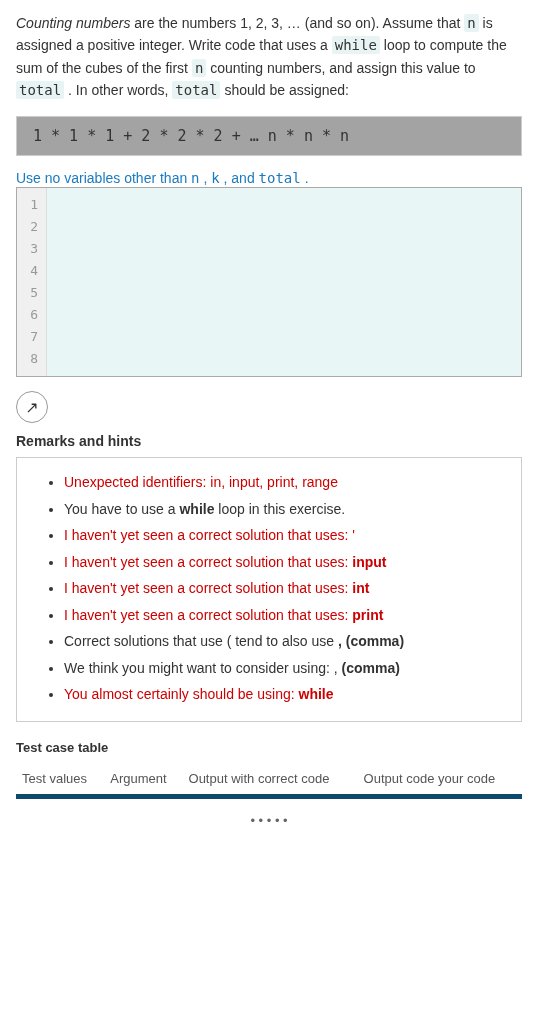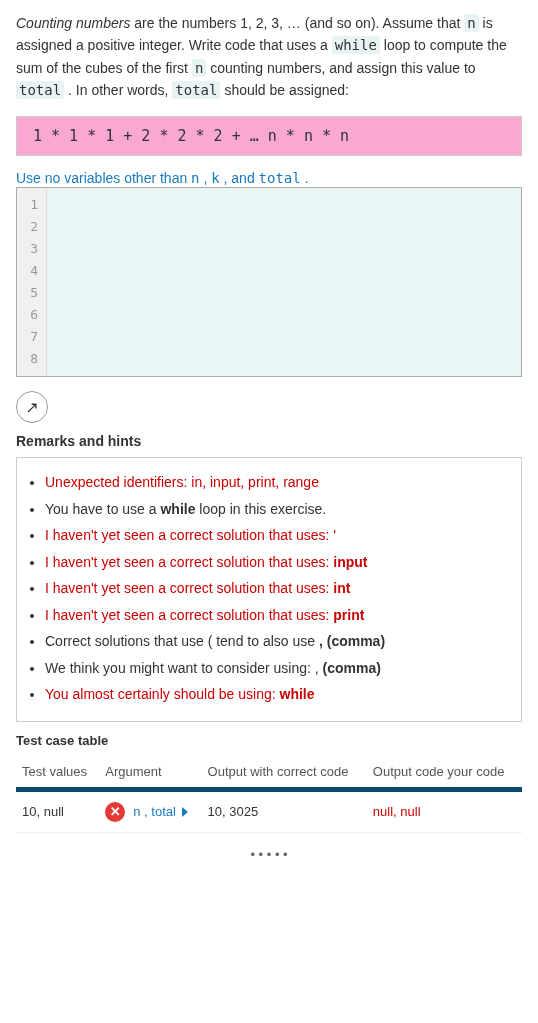--- a/index.html
+++ b/index.html
@@ -12,21 +12,21 @@
       padding: 12px 16px;
     }
     .description {
       line-height: 1.6;
       margin-bottom: 14px;
     }
     .description em { font-style: italic; }
     .mono { font-family: monospace; background: #e8f4f4; padding: 1px 3px; border-radius: 2px; }
     .formula-box {
       border: 1px solid #ccc;
-      background: #f9a8d4;
+      background: #a3a3a3;
       padding: 10px 16px;
       font-family: monospace;
       font-size: 15px;
       margin-bottom: 14px;
     }
     .constraint {
       color: #1a7abf;
       margin-bottom: 1px;
       font-size: 14px;
     }
@@ -79,22 +79,22 @@
       font-size: 16px;
       color: #333;
     }
     .remarks-title {
       font-weight: bold;
       margin-bottom: 8px;
       font-size: 14px;
     }
     .hints-box {
       border: 1px solid #ccc;
-      padding: 12px 8px;
-      margin-bottom: 11px;
+      padding: 12px 27px;
+      margin-bottom: 18px;
       line-height: 1.75;
     }
     .hints-box ul {
       list-style: disc;
       padding-left: 20px;
     }
     .hints-box li { margin-bottom: 2px; }
     .hint-red { color: #c00; }
     .test-table-title {
       font-weight: bold;
@@ -250,30 +250,18 @@
 <table>
   <thead>
     <tr>
       <th>Test values</th>
       <th>Argument</th>
       <th>Output with correct code</th>
       <th>Output code your code</th>
     </tr>
   </thead>
   <tbody>
-    <tr>
-      <td>10, null</td>
-      <td>
-        <div class="arg-cell">
-          <span class="error-circle">✕</span>
-          <a class="arg-link" href="#">n , total</a>
-          <span class="mini-arrow"></span>
-        </div>
-      </td>
-      <td>10, 3025</td>
-      <td class="null-red">null, null</td>
-    </tr>
   </tbody>
 </table>
 
 <div class="pagination">
   <span>• • • • •</span>
 </div>
 
 </body></html>

